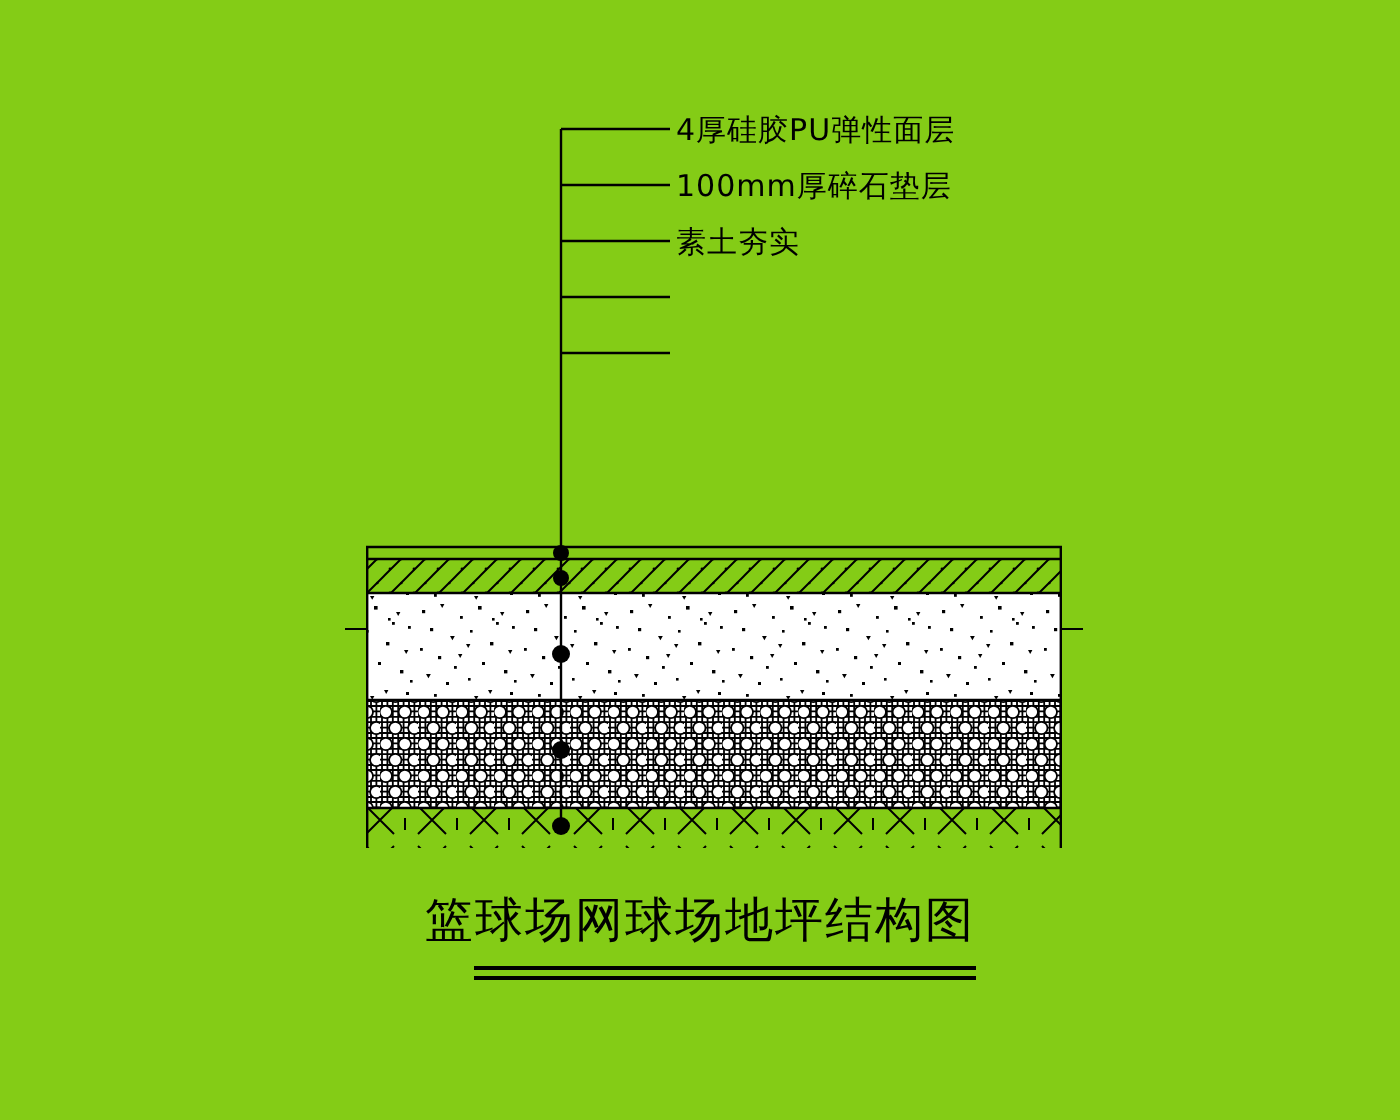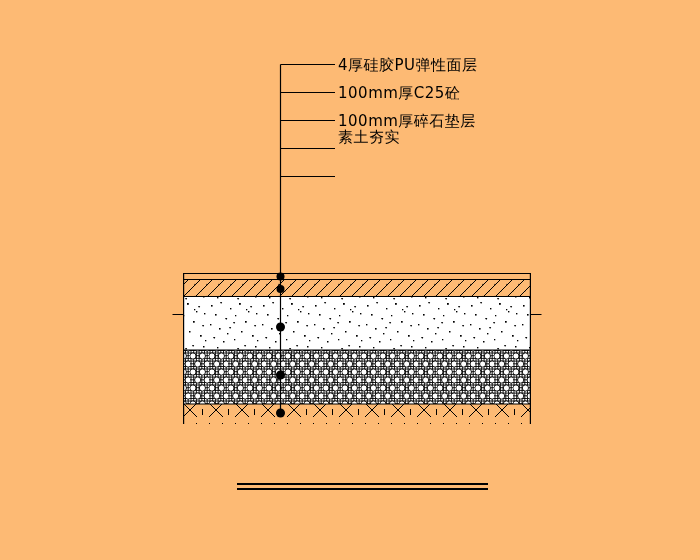--- a/index.html
+++ b/index.html
@@ -7,21 +7,21 @@
     padding: 0;
     width: 700px;
     height: 560px;
     background: #ffffff;
     font-family: "DejaVu Sans", sans-serif;
   }
   #canvas {
     position: relative;
     width: 700px;
     height: 560px;
-    background: #fdba74;
+    background: #84cc16;
     overflow: hidden;
   }
   #drawing-svg {
     position: absolute;
     left: 0;
     top: 0;
     width: 700px;
     height: 560px;
   }
   .callout-label {
@@ -137,19 +137,19 @@
     <path d="M280.5,64.5 H335 M280.5,92.5 H335 M280.5,120.5 H335 M280.5,148.5 H335 M280.5,176.5 H335" stroke="#000" stroke-width="1.2" fill="none"></path>
 
     <circle cx="280.5" cy="276.5" r="4" fill="#000"></circle>
     <circle cx="280.5" cy="289" r="4" fill="#000"></circle>
     <circle cx="280.5" cy="327" r="4.5" fill="#000"></circle>
     <circle cx="280.5" cy="375" r="4.5" fill="#000"></circle>
     <circle cx="280.5" cy="413" r="4.5" fill="#000"></circle>
   </svg>
 
   <div class="callout-label">4厚硅胶PU弹性面层</div>
-  <div class="callout-label">100mm厚C25砼</div>
   <div class="callout-label">100mm厚碎石垫层</div>
   <div class="callout-label">素土夯实</div>
 
+  <div class="figure-title">篮球场网球场地坪结构图</div>
   <div class="title-underline"></div>
 
 </div>
 
 </body></html>

